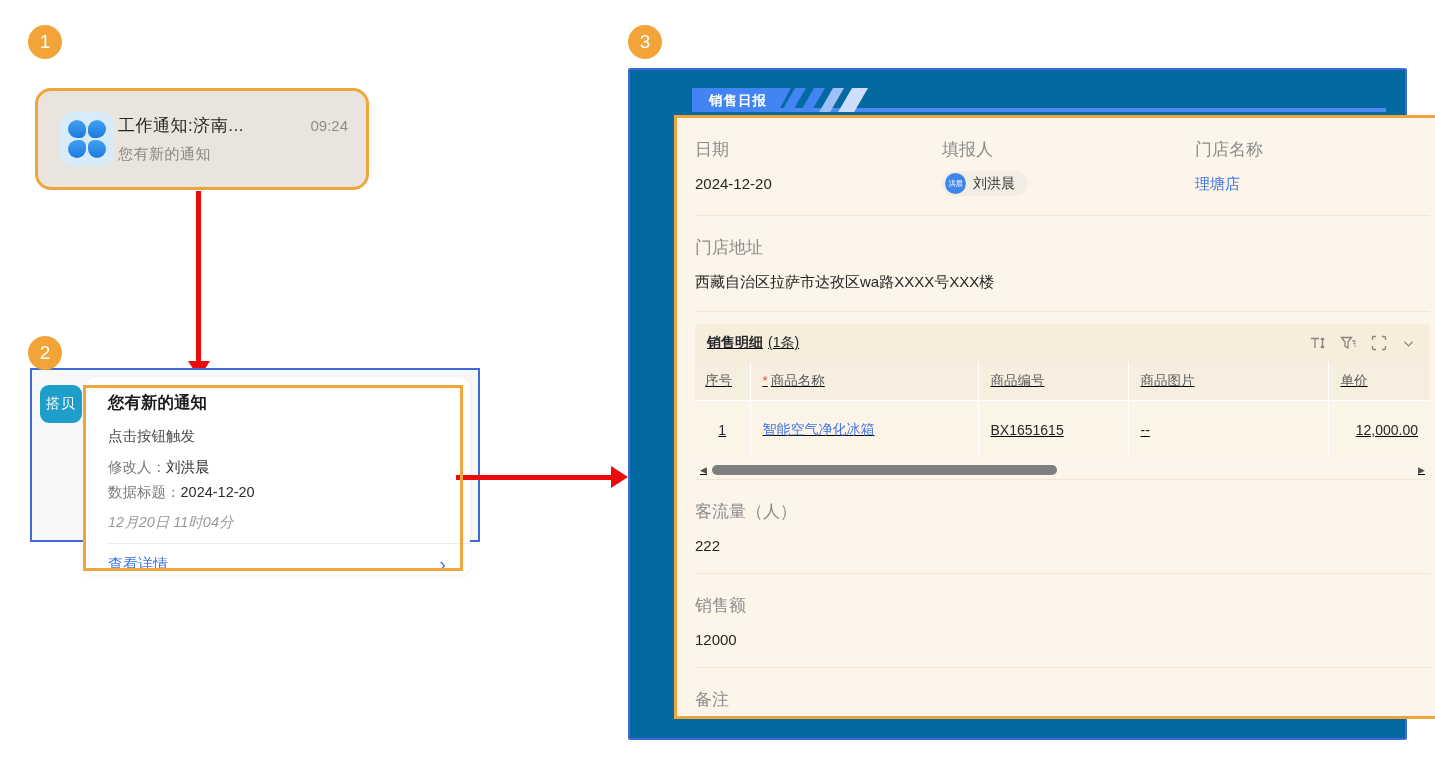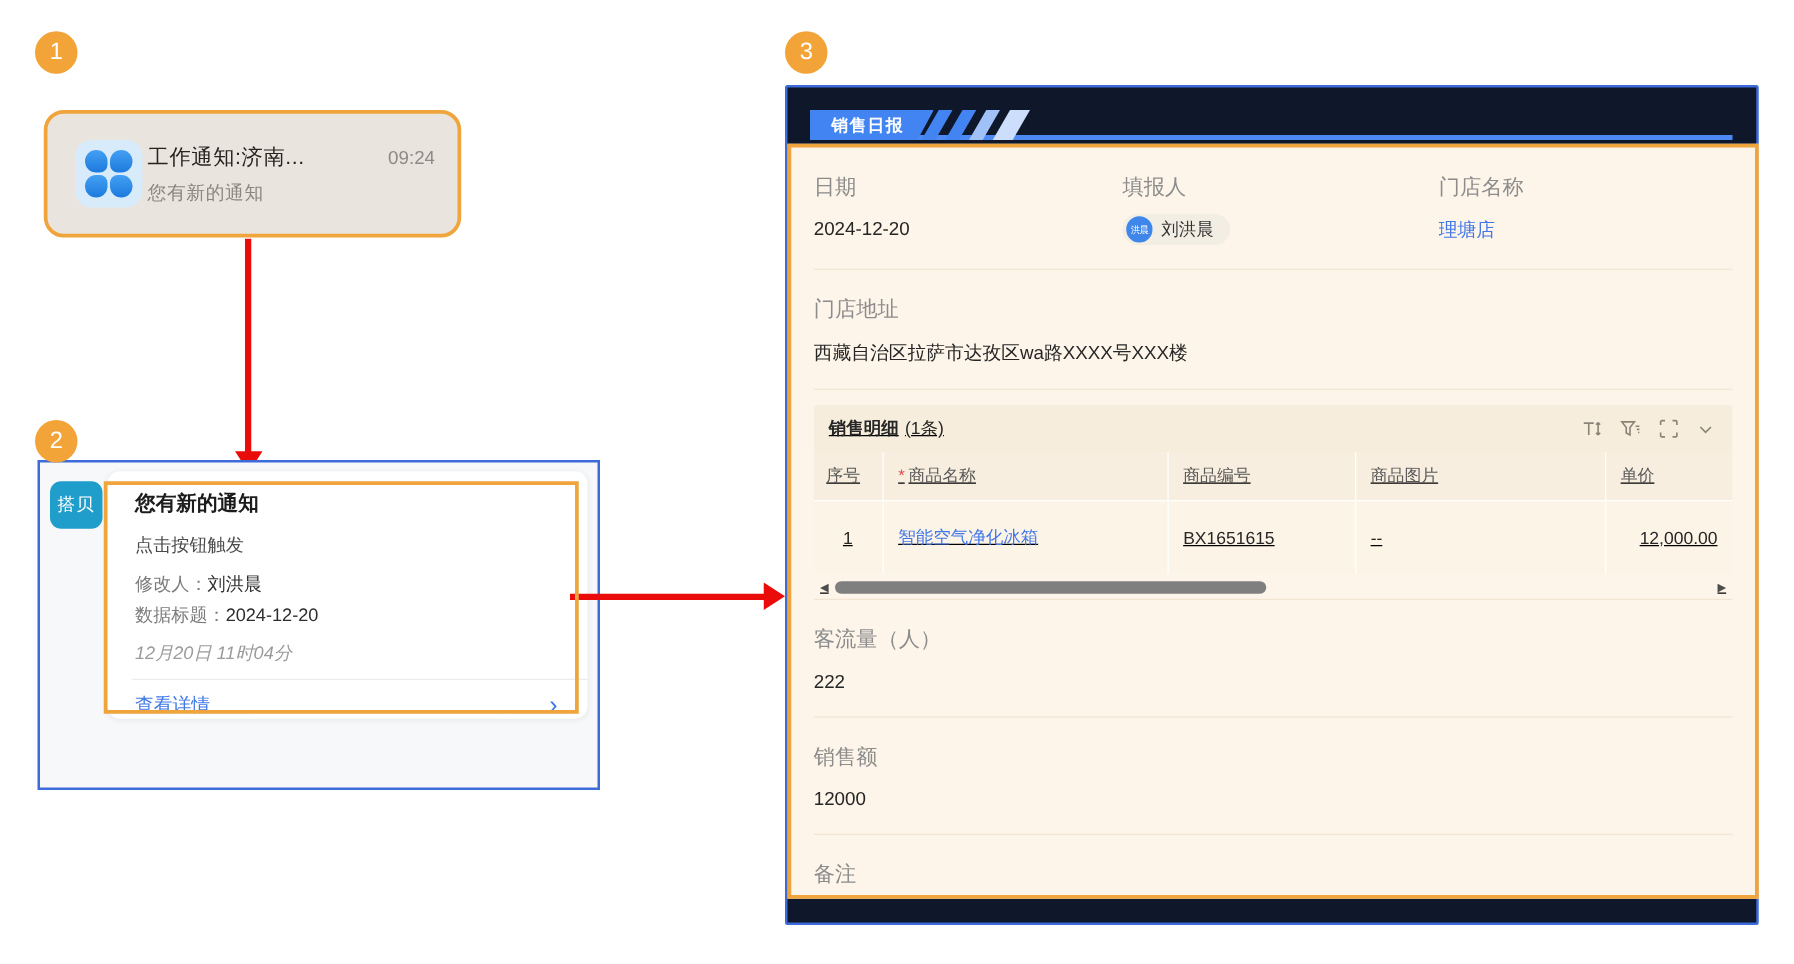--- a/index.html
+++ b/index.html
@@ -33,21 +33,21 @@
 
   
   .arrow-v-line { position:absolute; left:196px; top:191px; width:5px; height:171px; background:#EA0B0B; }
   .arrow-v-head { position:absolute; left:188px; top:361px; width:0; height:0;
     border-left:11px solid transparent; border-right:11px solid transparent; border-top:17px solid #EA0B0B; }
   .arrow-h-line { position:absolute; left:456px; top:475px; width:157px; height:5px; background:#EA0B0B; }
   .arrow-h-head { position:absolute; left:611px; top:466px; width:0; height:0;
     border-top:11px solid transparent; border-bottom:11px solid transparent; border-left:17px solid #EA0B0B; }
 
   
-  .card2 { position:absolute; left:30px; top:368px; width:450px; height:264px;
+  .card2 { position:absolute; left:30px; top:368px; width:450px; height:174px;
     background:#F7F8FA; border:2px solid #3D6BD9; }
   .sender-badge { position:absolute; left:8px; top:15px; width:42px; height:38px;
     background:#1F9DCB; color:#fff; border-radius:9px; font-size:14px;
     display:flex; align-items:center; justify-content:center; letter-spacing:1px; }
   .msg-card { position:absolute; left:54px; top:7px; width:384px; height:198px;
     background:#fff; border-radius:10px; box-shadow:0 1px 5px rgba(0,0,0,0.07);
     padding:15px 16px 0 22px; }
   .orange-frame { position:absolute; left:-3px; top:8px; width:380px; height:186px;
     border:3px solid #F0A43C; pointer-events:none; z-index:3; }
   .msg-title { font-size:16.5px; font-weight:bold; color:#1c1c1c; }
@@ -58,21 +58,21 @@
   .meta-value { color:#2e2e2e; }
   .msg-time { font-size:14.5px; color:#9b9b9b; margin-top:11px;font-style:italic; }
   .msg-divider { border-top:1px solid #ececec; margin:11px -16px 0 -2px; }
   .msg-footer { display:flex; align-items:center; justify-content:space-between;
     margin-top:10px; padding-right:8px; cursor:pointer; }
   .msg-footer .action { font-size:15px; color:#3E77E6; }
   .msg-footer .chev { font-size:20px; color:#3E77E6; line-height:1; }
 
   
   .panel3 { position:absolute; left:628px; top:68px; width:779px; height:672px;
-    background:#0f172a; border:2px solid #3D6BD9; border-radius:2px; }
+    background:#0369a1; border:2px solid #3D6BD9; border-radius:2px;padding-left:44px; }
   .banner { position:relative; margin:18px 19px 0 18px; height:24px; display:flex; align-items:stretch; }
   .banner-line { position:absolute; left:6px; right:0; bottom:0; height:4px; background:#4C89F3; }
   .banner-label { position:relative; z-index:1; background:#4285F2; color:#fff; font-size:13.5px;
     font-weight:bold; letter-spacing:1px; padding:4px 24px 0 17px;
     clip-path:polygon(0 0,100% 0,calc(100% - 13px) 100%,0 100%); }
   .stripe { position:relative; z-index:1; width:11px; height:24px; transform:skewX(-30deg);
     transform-origin:top; margin-left:8px; }
   .stripe.s1 { background:#4285F2; margin-left:4px; }
   .stripe.s2 { background:#4285F2; }
   .stripe.s3 { background:#A0C1F8; }

